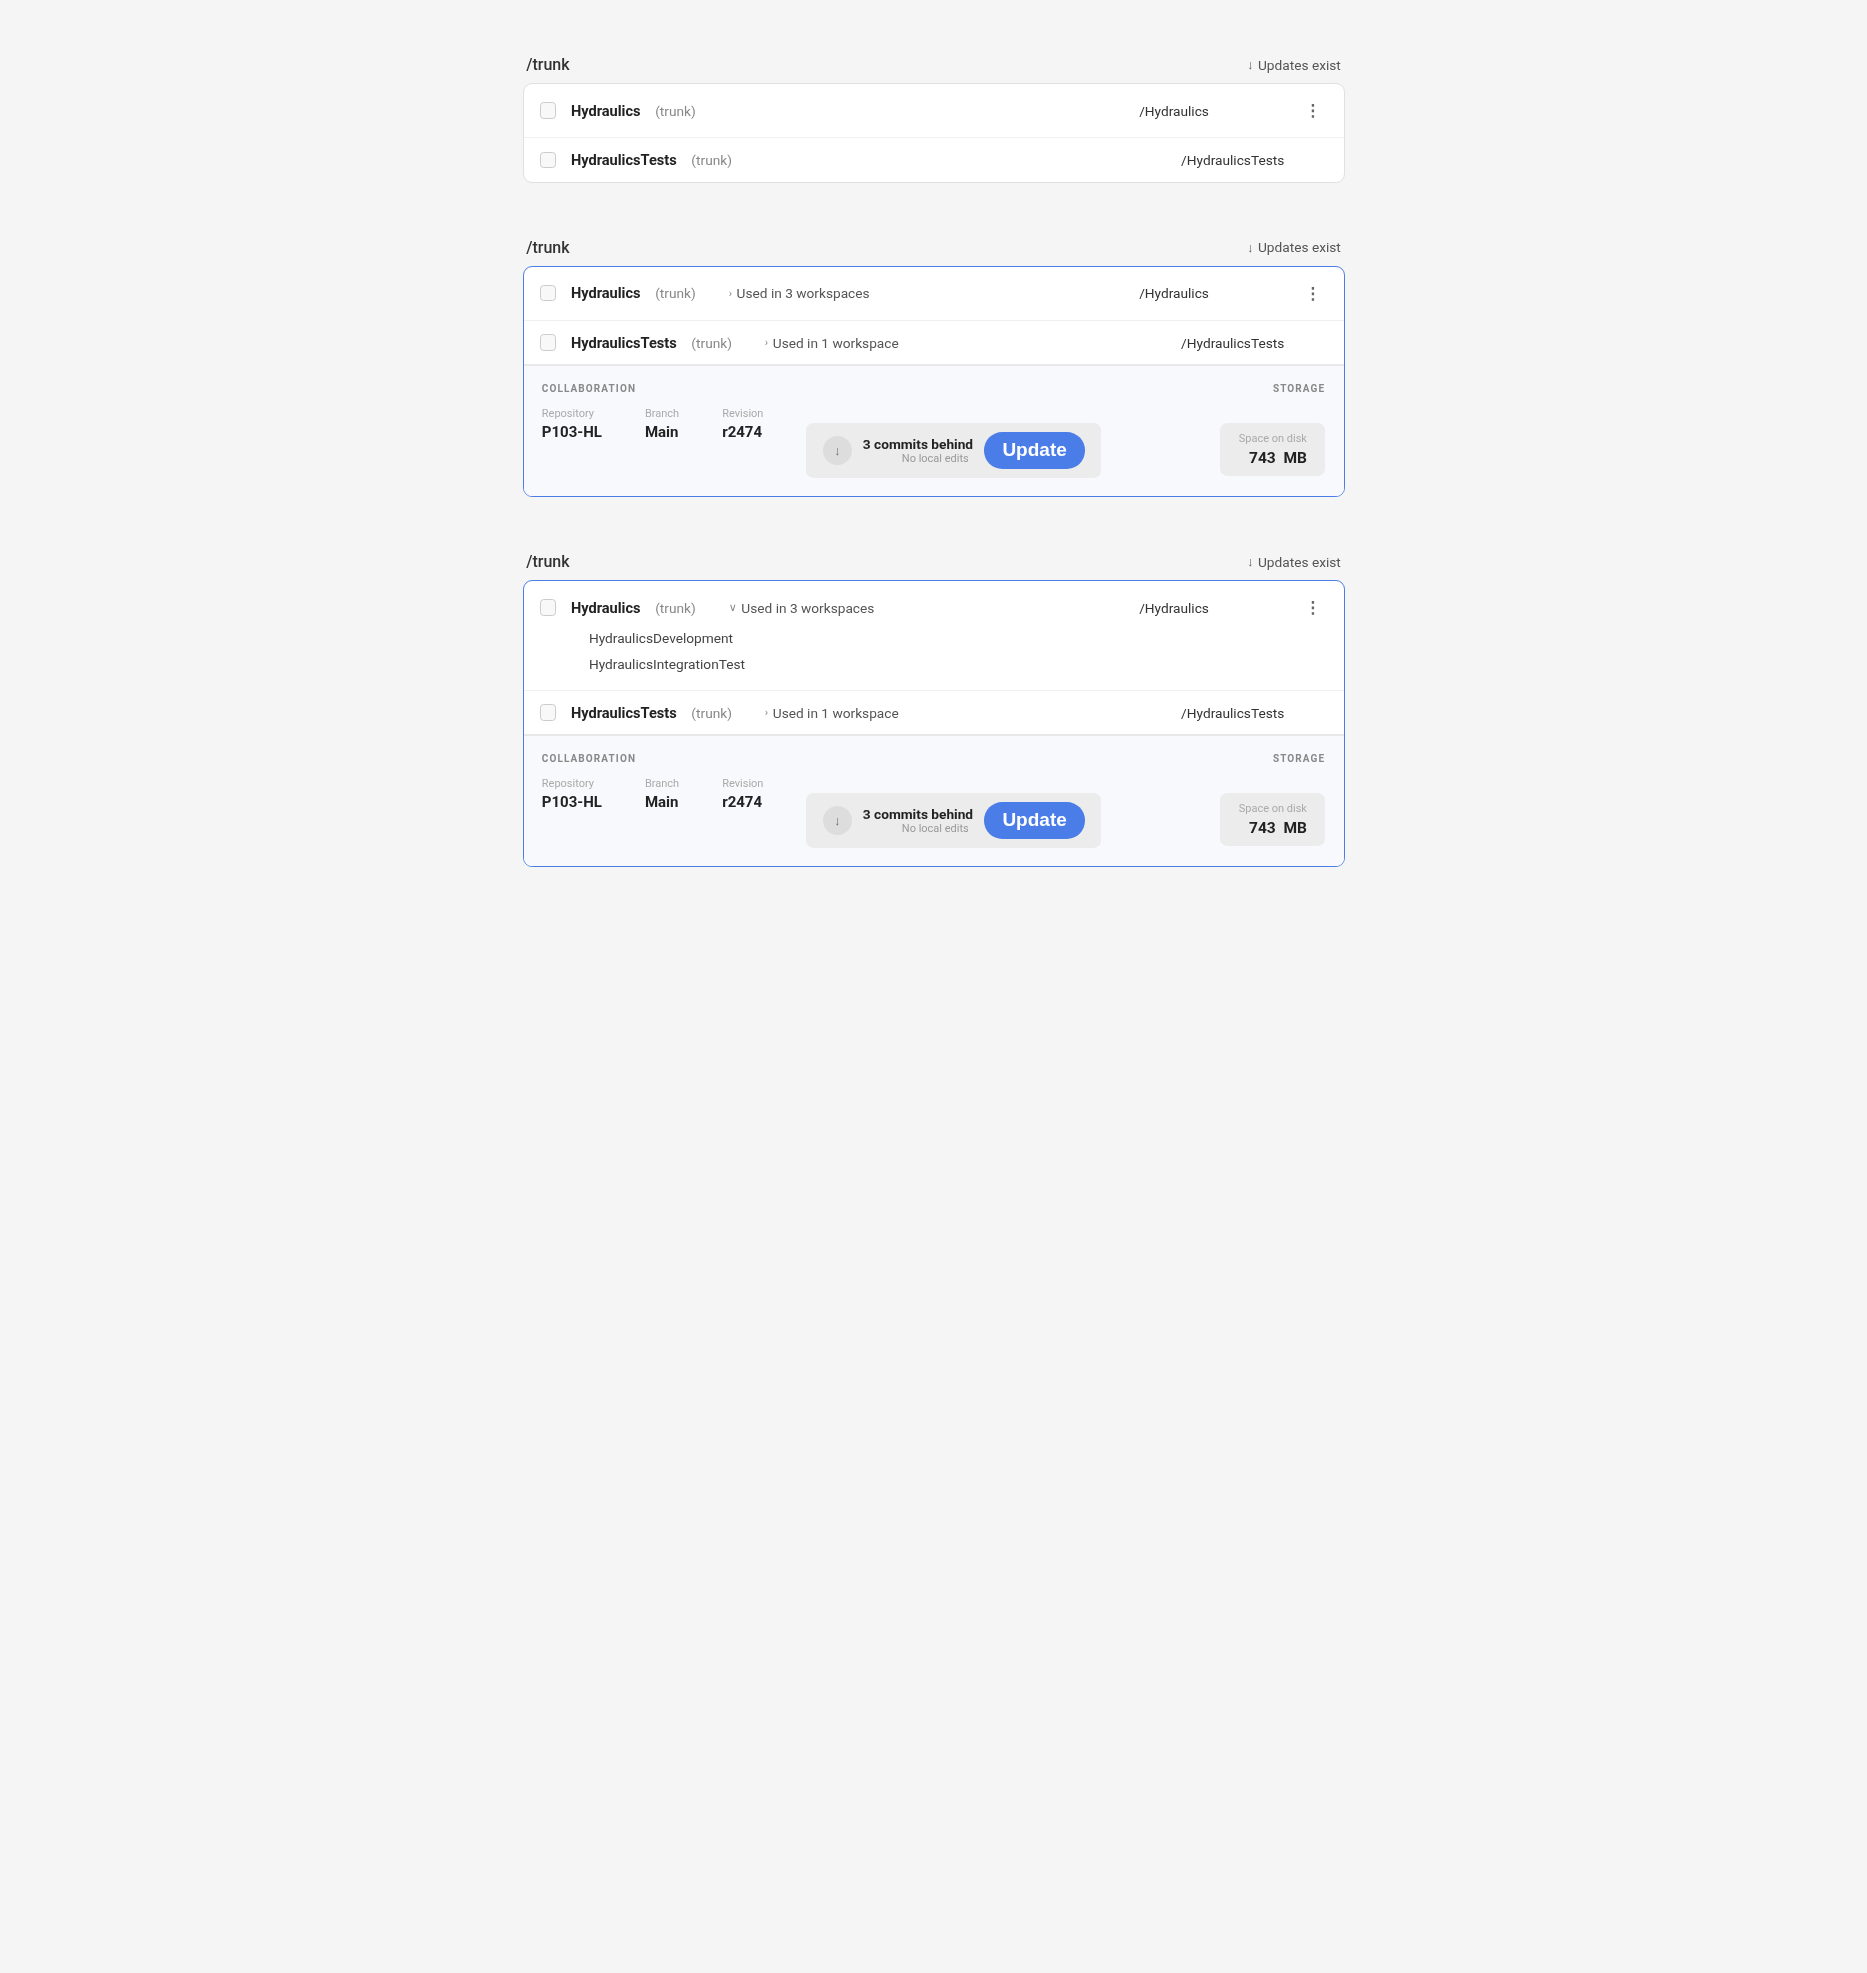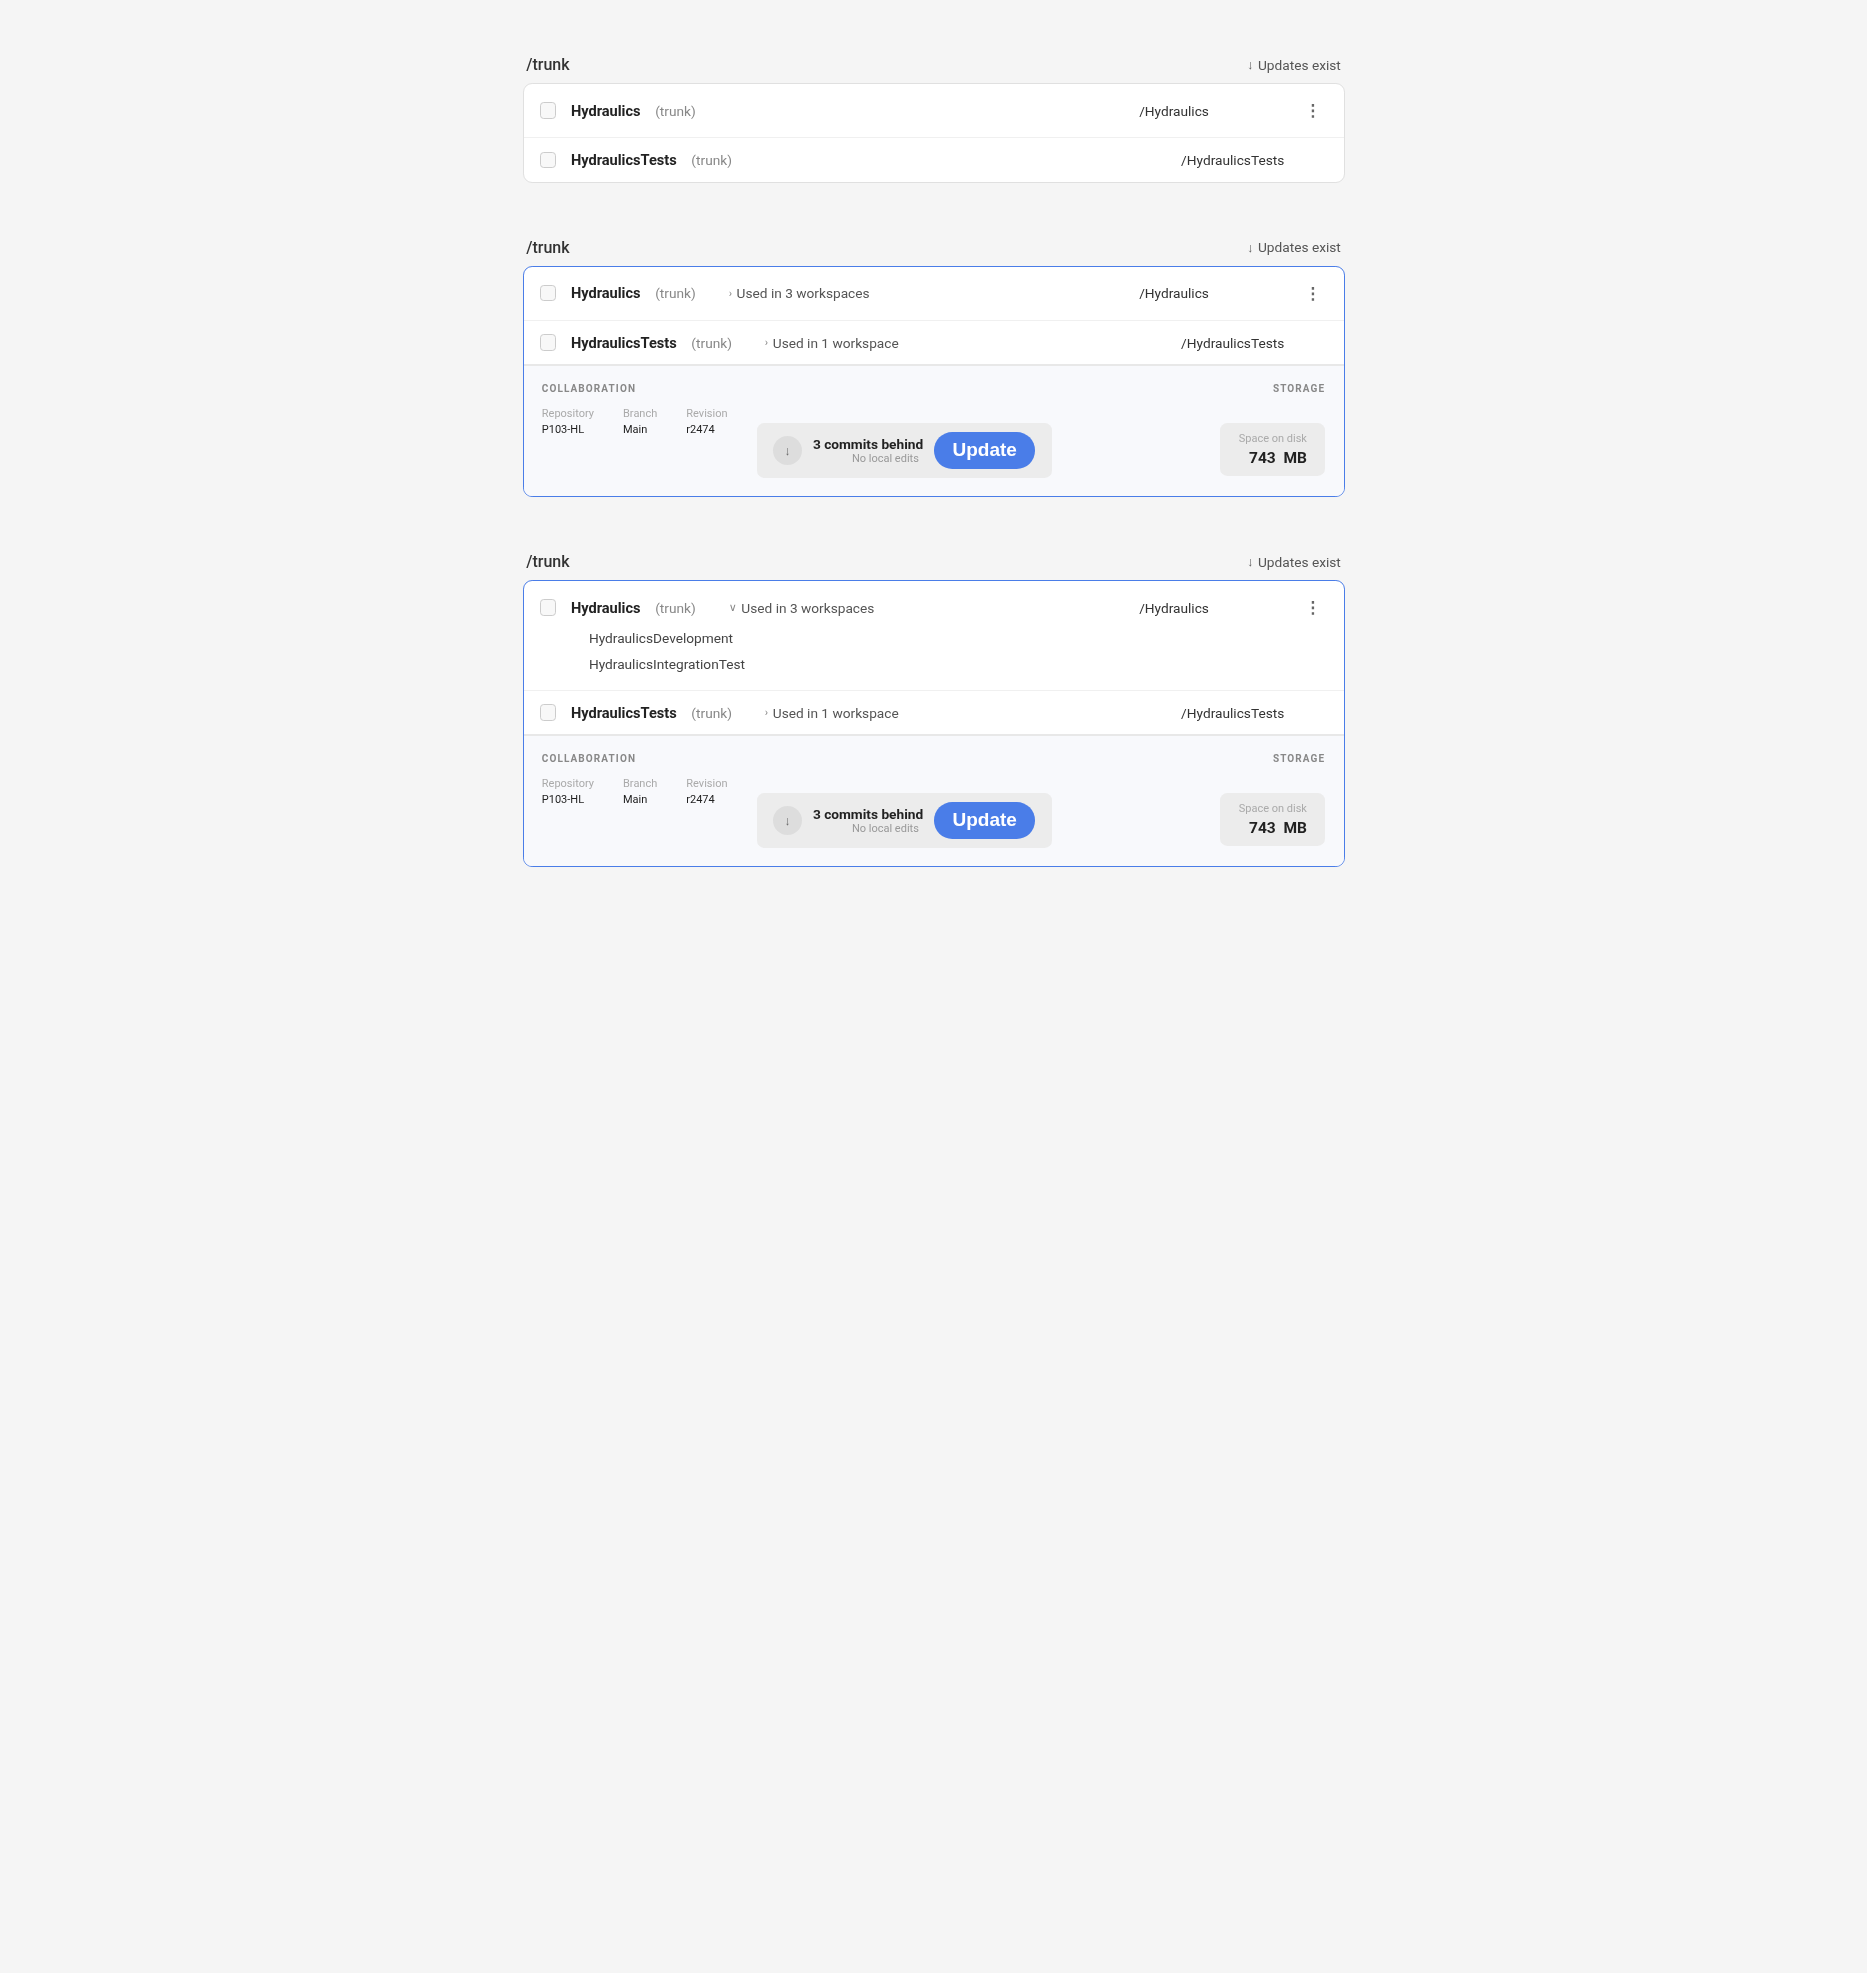--- a/index.html
+++ b/index.html
@@ -138,38 +138,38 @@
       font-size: 10px;
       font-weight: 700;
       letter-spacing: 1.1px;
       color: #888;
       text-transform: uppercase;
       margin-bottom: 12.8px;
     }
 
     .field-group {
       display: flex;
-      gap: 29px;
+      gap: 43px;
     }
 
     .field-item {
       display: flex;
       flex-direction: column;
       gap: 3.7px;
     }
 
     .field-label {
       font-size: 11px;
       color: #aaa;
       font-weight: 400;
     }
 
     .field-value {
-      font-size: 11px;
-      font-weight: 400;
+      font-size: 15px;
+      font-weight: 700;
       color: #222;
     }
 
     .commit-info-box {
       background: #ececec;
       border-radius: 7.3px;
       padding: 9.1px 16.4px;
       display: flex;
       align-items: center;
       gap: 11px;

